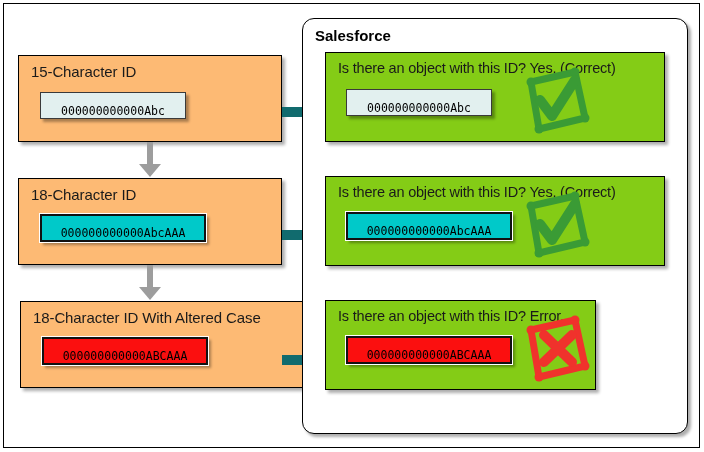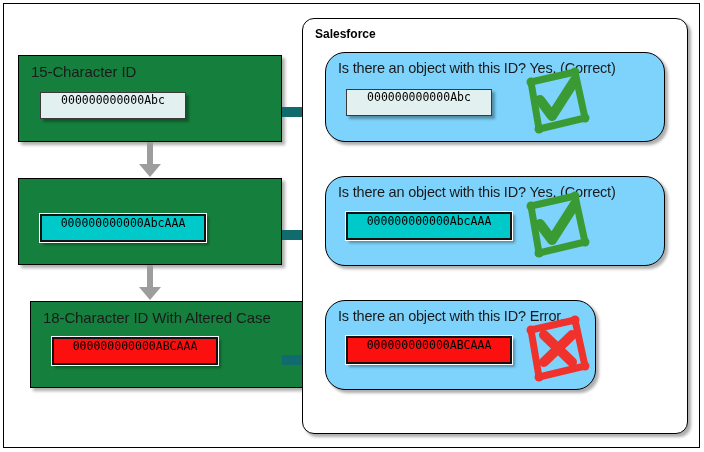--- a/index.html
+++ b/index.html
@@ -24,40 +24,40 @@
     top: 3px;
     width: 697px;
     height: 445px;
     border: 1.5px solid #000000;
     box-sizing: border-box;
     background: #ffffff;
   }
   
   .card {
     position: absolute;
-    background: #15803d;
+    background: #fdba74;
     border: 1.5px solid #000000;
     box-sizing: border-box;
     box-shadow: 3px 3px 3px rgba(0,0,0,0.32);
   }
   .card-title {
     position: absolute;
     left: 12px;
     top: 7px;
     font-size: 15px;
     color: #1a1a1a;
     white-space: nowrap;
     letter-spacing: -0.1px;
   }
   
   .rcard {
     position: absolute;
-    background: #7dd3fc;
-    border: 1.5px solid #000000;
-    border-radius: 20px;
+    background: #84cc16;
+    border: 1.5px solid #000000;
+    border-radius: 0;
     box-sizing: border-box;
     box-shadow: 3px 3px 3px rgba(0,0,0,0.32);
   }
   .rcard-title {
     position: absolute;
     left: 12px;
     top: 7px;
     font-size: 14.5px;
     color: #1a1a1a;
     white-space: nowrap;
@@ -73,33 +73,33 @@
     background: #ffffff;
     border: 1.5px solid #000000;
     border-radius: 12px;
     box-sizing: border-box;
     box-shadow: 3px 3px 3px rgba(0,0,0,0.32);
   }
   .sf-title {
     position: absolute;
     left: 12px;
     top: 8px;
-    font-size: 12px;
+    font-size: 15px;
     font-weight: bold;
     color: #000000;
   }
   
   .idchip {
     position: absolute;
     box-sizing: border-box;
     font-family: "DejaVu Sans Mono", monospace;
     font-size: 11.5px;
     color: #000000;
     display: flex;
-    align-items: flex-start;
+    align-items: flex-end;
     justify-content: center;
     letter-spacing: 0px;
     white-space: nowrap;
     box-shadow: 2.5px 2.5px 2.5px rgba(0,0,0,0.33);
   }
   .idchip.plain {
     background: #e2f0ef;
     border: 1px solid #3a3a3a;
   }
   .idchip.cyan {
@@ -178,33 +178,34 @@
         <span class="bold"></span>
     </div>
   </div>
 
   <div class="g-arrow" style="left:139px; top:142px; height:35px;">
     <div class="shaft" style="height:22px;"></div>
     <div class="head" style="top:22px;"></div>
   </div>
 
   <div class="card" style="left:18px; top:178px; width:264px; height:87px;">
+    <div class="card-title">18-Character ID</div>
     <div class="idchip cyan" style="left:21px; top:35px; width:166px; height:28px;">
       <span>000000000000</span>
         <span>Abc</span>
         <span class="bold">AAA</span>
     </div>
   </div>
 
   <div class="g-arrow" style="left:139px; top:265px; height:35px;">
     <div class="shaft" style="height:22px;"></div>
     <div class="head" style="top:22px;"></div>
   </div>
 
-  <div class="card" style="left:30px; top:301px; width:293px; height:87px;">
+  <div class="card" style="left:20px; top:301px; width:293px; height:87px;">
     <div class="card-title">18-Character ID With Altered Case</div>
     <div class="idchip red" style="left:21px; top:35px; width:166px; height:28px;">
       <span>000000000000</span>
         <span></span>
         <span class="bold">ABCAAA</span>
     </div>
   </div>
 
   <div class="t-arrow" style="left:282px; top:99px; width:63px;">
     <div class="shaft" style="width:45px;"></div>

